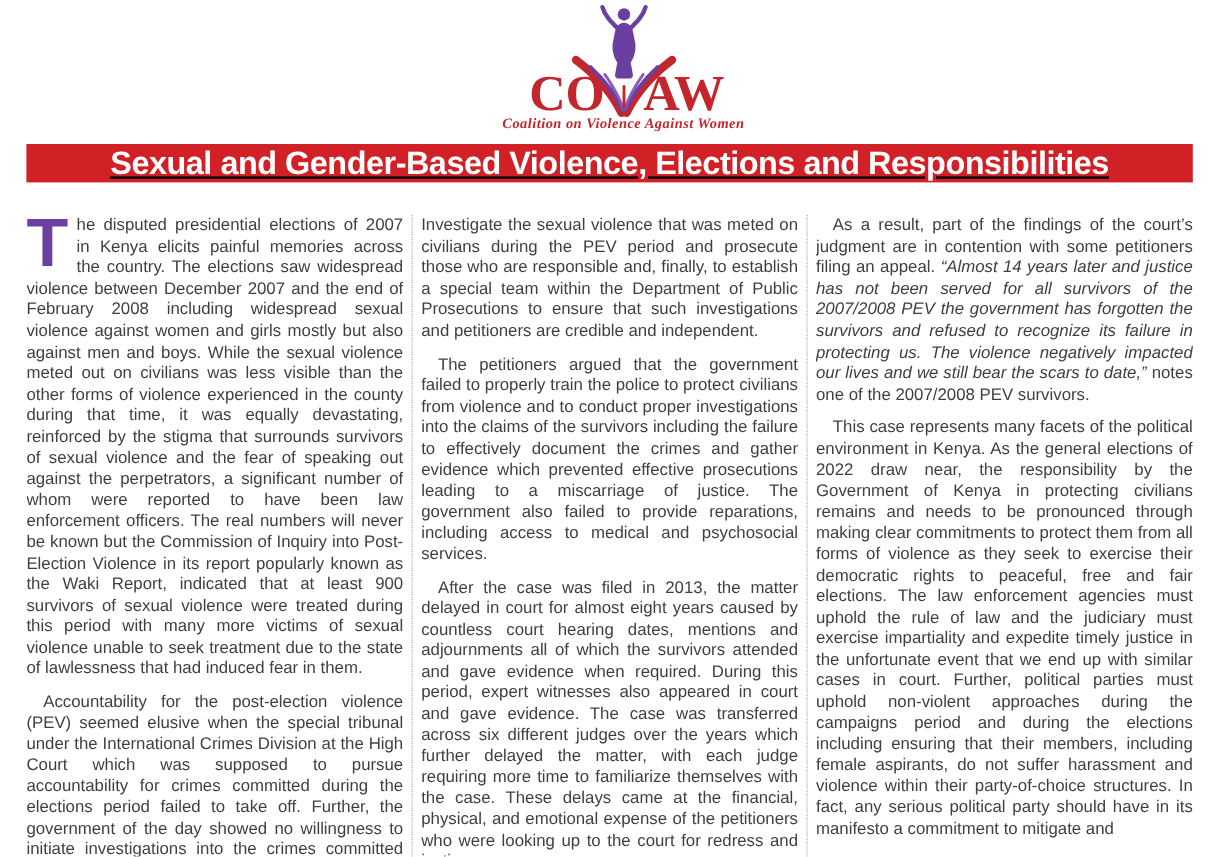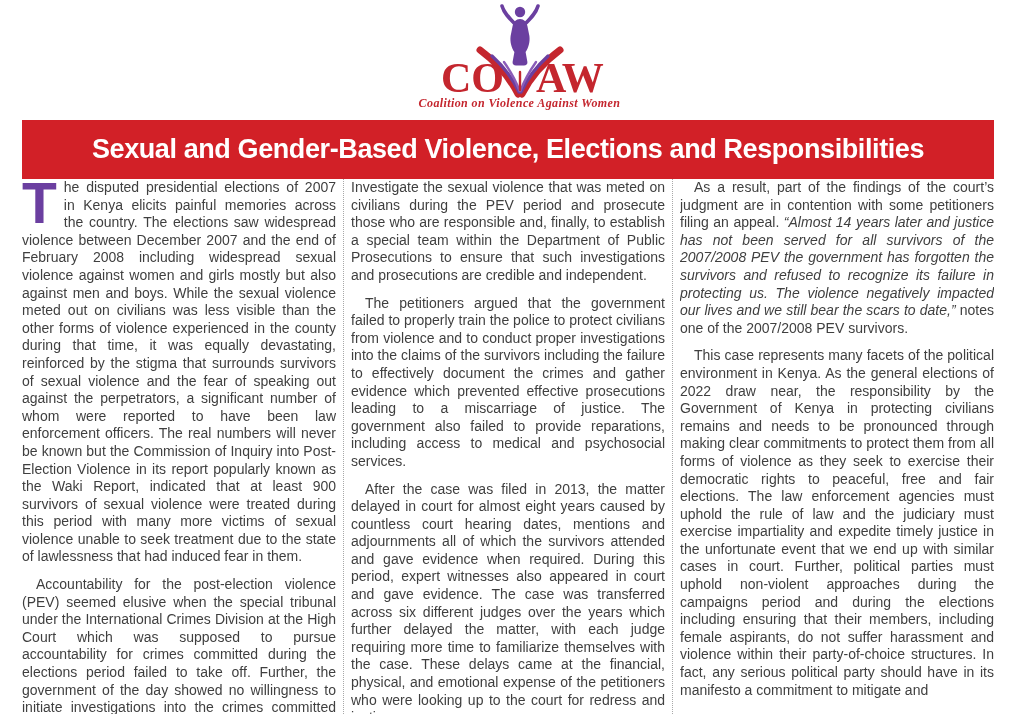--- a/index.html
+++ b/index.html
@@ -33,25 +33,26 @@
     font-style: italic;
     font-weight: bold;
     font-size: 12px;
     letter-spacing: 0.4px;
     color: var(--brand-red);
   }
   
   .banner {
     position: absolute;
     top: 120px; left: 22px; right: 22px;
-    height: 59px;
+    height: 32px;
     background: var(--banner-bg);
     display: flex;
     align-items: center;
     justify-content: center;
+    text-decoration: underline;
   }
   .banner h1 {
     margin: 0;
     color: #ffffff;
     font-size: 27px;
     font-weight: bold;
     letter-spacing: -0.4px;
     white-space: nowrap;
   }
   
@@ -125,21 +126,21 @@
     <h1>Sexual and Gender-Based Violence, Elections and Responsibilities</h1>
   </div>
 
   <main class="columns">
     <section class="col">
         <p class=""><span class="dropcap">T</span><span>he disputed presidential elections of 2007 in Kenya elicits painful memories across the country. The elections saw widespread violence between December 2007 and the end of February 2008 including widespread sexual violence against women and girls mostly but also against men and boys. While the sexual violence meted out on civilians was less visible than the other forms of violence experienced in the county during that time, it was equally devastating, reinforced by the stigma that surrounds survivors of sexual violence and the fear of speaking out against the perpetrators, a significant number of whom were reported to have been law enforcement officers. The real numbers will never be known but the Commission of Inquiry into Post-Election Violence in its report popularly known as the Waki Report, indicated that at least 900 survivors of sexual violence were treated during this period with many more victims of sexual violence unable to seek treatment due to the state of lawlessness that had induced fear in them.</span></p>
         <p class="indent"><span>Accountability for the post-election violence (PEV) seemed elusive when the special tribunal under the International Crimes Division at the High Court which was supposed to pursue accountability for crimes committed during the elections period failed to take off. Further, the government of the day showed no willingness to initiate investigations into the crimes committed against its own citizens and ensure comprehensive redress. There indeed was little effort put into taking up and implementing the recommendations of the Truth Justice and</span></p>
       </section>
     <div class="sep"></div>
     <section class="col">
-        <p class=""><span>Investigate the sexual violence that was meted on civilians during the PEV period and prosecute those who are responsible and, finally, to establish a special team within the Department of Public Prosecutions to ensure that such investigations and prosecutions are credible and independent.</span></p>
+        <p class=""><span>Investigate the sexual violence that was meted on civilians during the PEV period and prosecute those who are responsible and, finally, to establish a special team within the Department of Public Prosecutions to ensure that such investigations and petitioners are credible and independent.</span></p>
         <p class="indent"><span>The petitioners argued that the government failed to properly train the police to protect civilians from violence and to conduct proper investigations into the claims of the survivors including the failure to effectively document the crimes and gather evidence which prevented effective prosecutions leading to a miscarriage of justice. The government also failed to provide reparations, including access to medical and psychosocial services.</span></p>
         <p class="indent"><span>After the case was filed in 2013, the matter delayed in court for almost eight years caused by countless court hearing dates, mentions and adjournments all of which the survivors attended and gave evidence when required. During this period, expert witnesses also appeared in court and gave evidence. The case was transferred across six different judges over the years which further delayed the matter, with each judge requiring more time to familiarize themselves with the case.  These delays came at the financial, physical, and emotional expense of the petitioners who were looking up to the court for redress and justice.</span></p>
       </section>
     <div class="sep"></div>
     <section class="col">
         <p class="indent"><span>As a result, part of the findings of the court’s judgment are in contention with some petitioners filing an appeal. </span><span class="italic">“Almost 14 years later and justice has not been served for all survivors of the 2007/2008 PEV the government has forgotten the survivors and refused to recognize its failure in protecting us. The violence negatively impacted our lives and we still bear the scars to date,”</span><span> notes one of the 2007/2008 PEV survivors.</span></p>
         <p class="indent"><span>This case represents many facets of the political environment in Kenya. As the general elections of 2022 draw near, the responsibility by the Government of Kenya in protecting civilians remains and needs to be pronounced through making clear commitments to protect them from all forms of violence as they seek to exercise their democratic rights to peaceful, free and fair elections.  The law enforcement agencies must uphold the rule of law and the judiciary must exercise impartiality and expedite timely justice in the unfortunate event that we end up with similar cases in court. Further, political parties must uphold non-violent approaches during the campaigns period and during the elections including ensuring that their members, including female aspirants, do not suffer harassment and violence within their party-of-choice structures. In fact, any serious political party should have in its manifesto a commitment to mitigate and</span></p>
       </section>
   </main>
 

